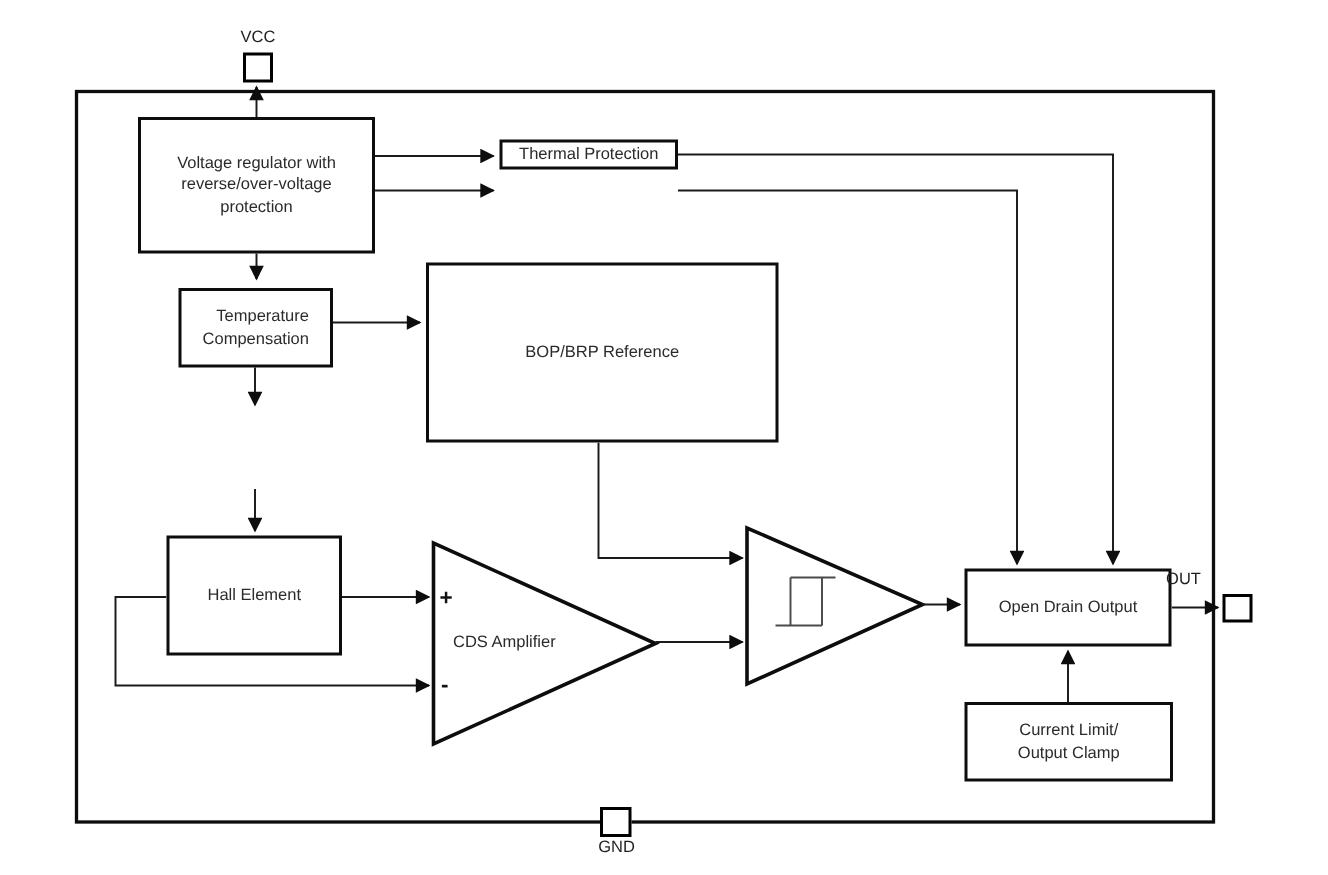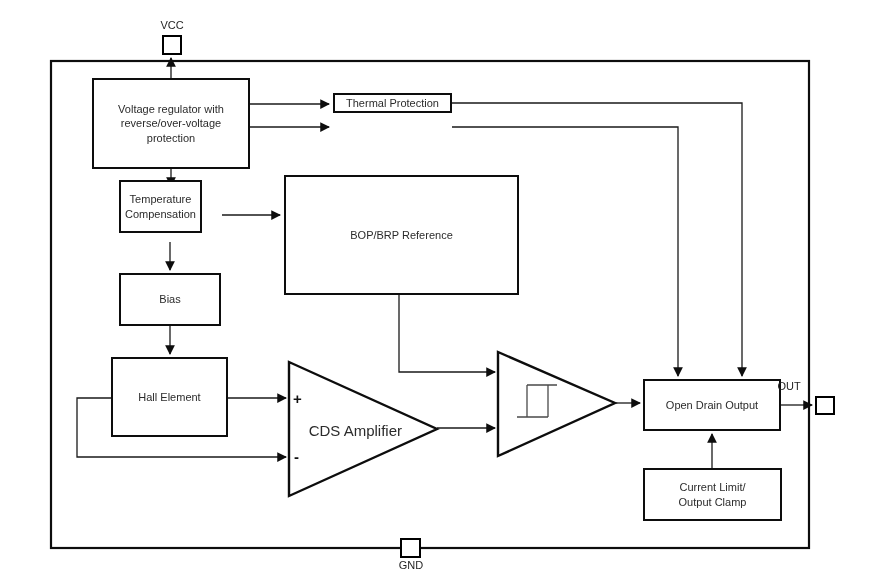--- a/index.html
+++ b/index.html
@@ -44,23 +44,23 @@
   }
   .pad-label {
     position: absolute;
     font-size: 11px;
     color: #1f1f1f;
     text-align: center;
     width: 50px;
   }
   .float-label {
     position: absolute;
-    font-size: 15px;
+    font-size: 11px;
     color: #2b2b2b;
-    text-align: right;
+    text-align: left;
   }
   .amp-sign {
     position: absolute;
     font-size: 15px;
     font-weight: bold;
     color: #111111;
     line-height: 1;
   }
 </style>
 </head>
@@ -100,26 +100,25 @@
     <path d="M712,468 L712,434" fill="none" stroke="#1a1a1a" stroke-width="1.3" marker-end="url(#arr)"></path>
   </svg>
 
   <div class="block" style="left:92px; top:78px; width:158px; height:91px;">Voltage regulator with
 reverse/over-voltage
 protection</div>
 
   <div class="block" style="left:333px; top:93px; width:119px; height:20px;">Thermal Protection</div>
 
 
-  <div class="block" style="left:119px; top:180px; width:83px; height:53px;">Temperature
+  <div class="block" style="left:119px; top:192px; width:103px; height:53px;text-align:right;">Temperature
 Compensation</div>
 
   <div class="block" style="left:284px; top:175px; width:235px; height:120px;">BOP/BRP Reference</div>
 
-  <div class="block" style="left:119px; top:273px; width:102px; height:53px;">Bias</div>
 
   <div class="block" style="left:111px; top:357px; width:117px; height:80px;">Hall Element</div>
 
   <div class="block" style="left:643px; top:379px; width:138px; height:52px;">Open Drain Output</div>
 
   <div class="block" style="left:643px; top:468px; width:139px; height:53px;">Current Limit/
 Output Clamp</div>
 
   <div class="float-label" style="left:302px; top:422px; width:100px;">CDS Amplifier</div>
   <div class="amp-sign" style="left:293px; top:391px;">+</div>

